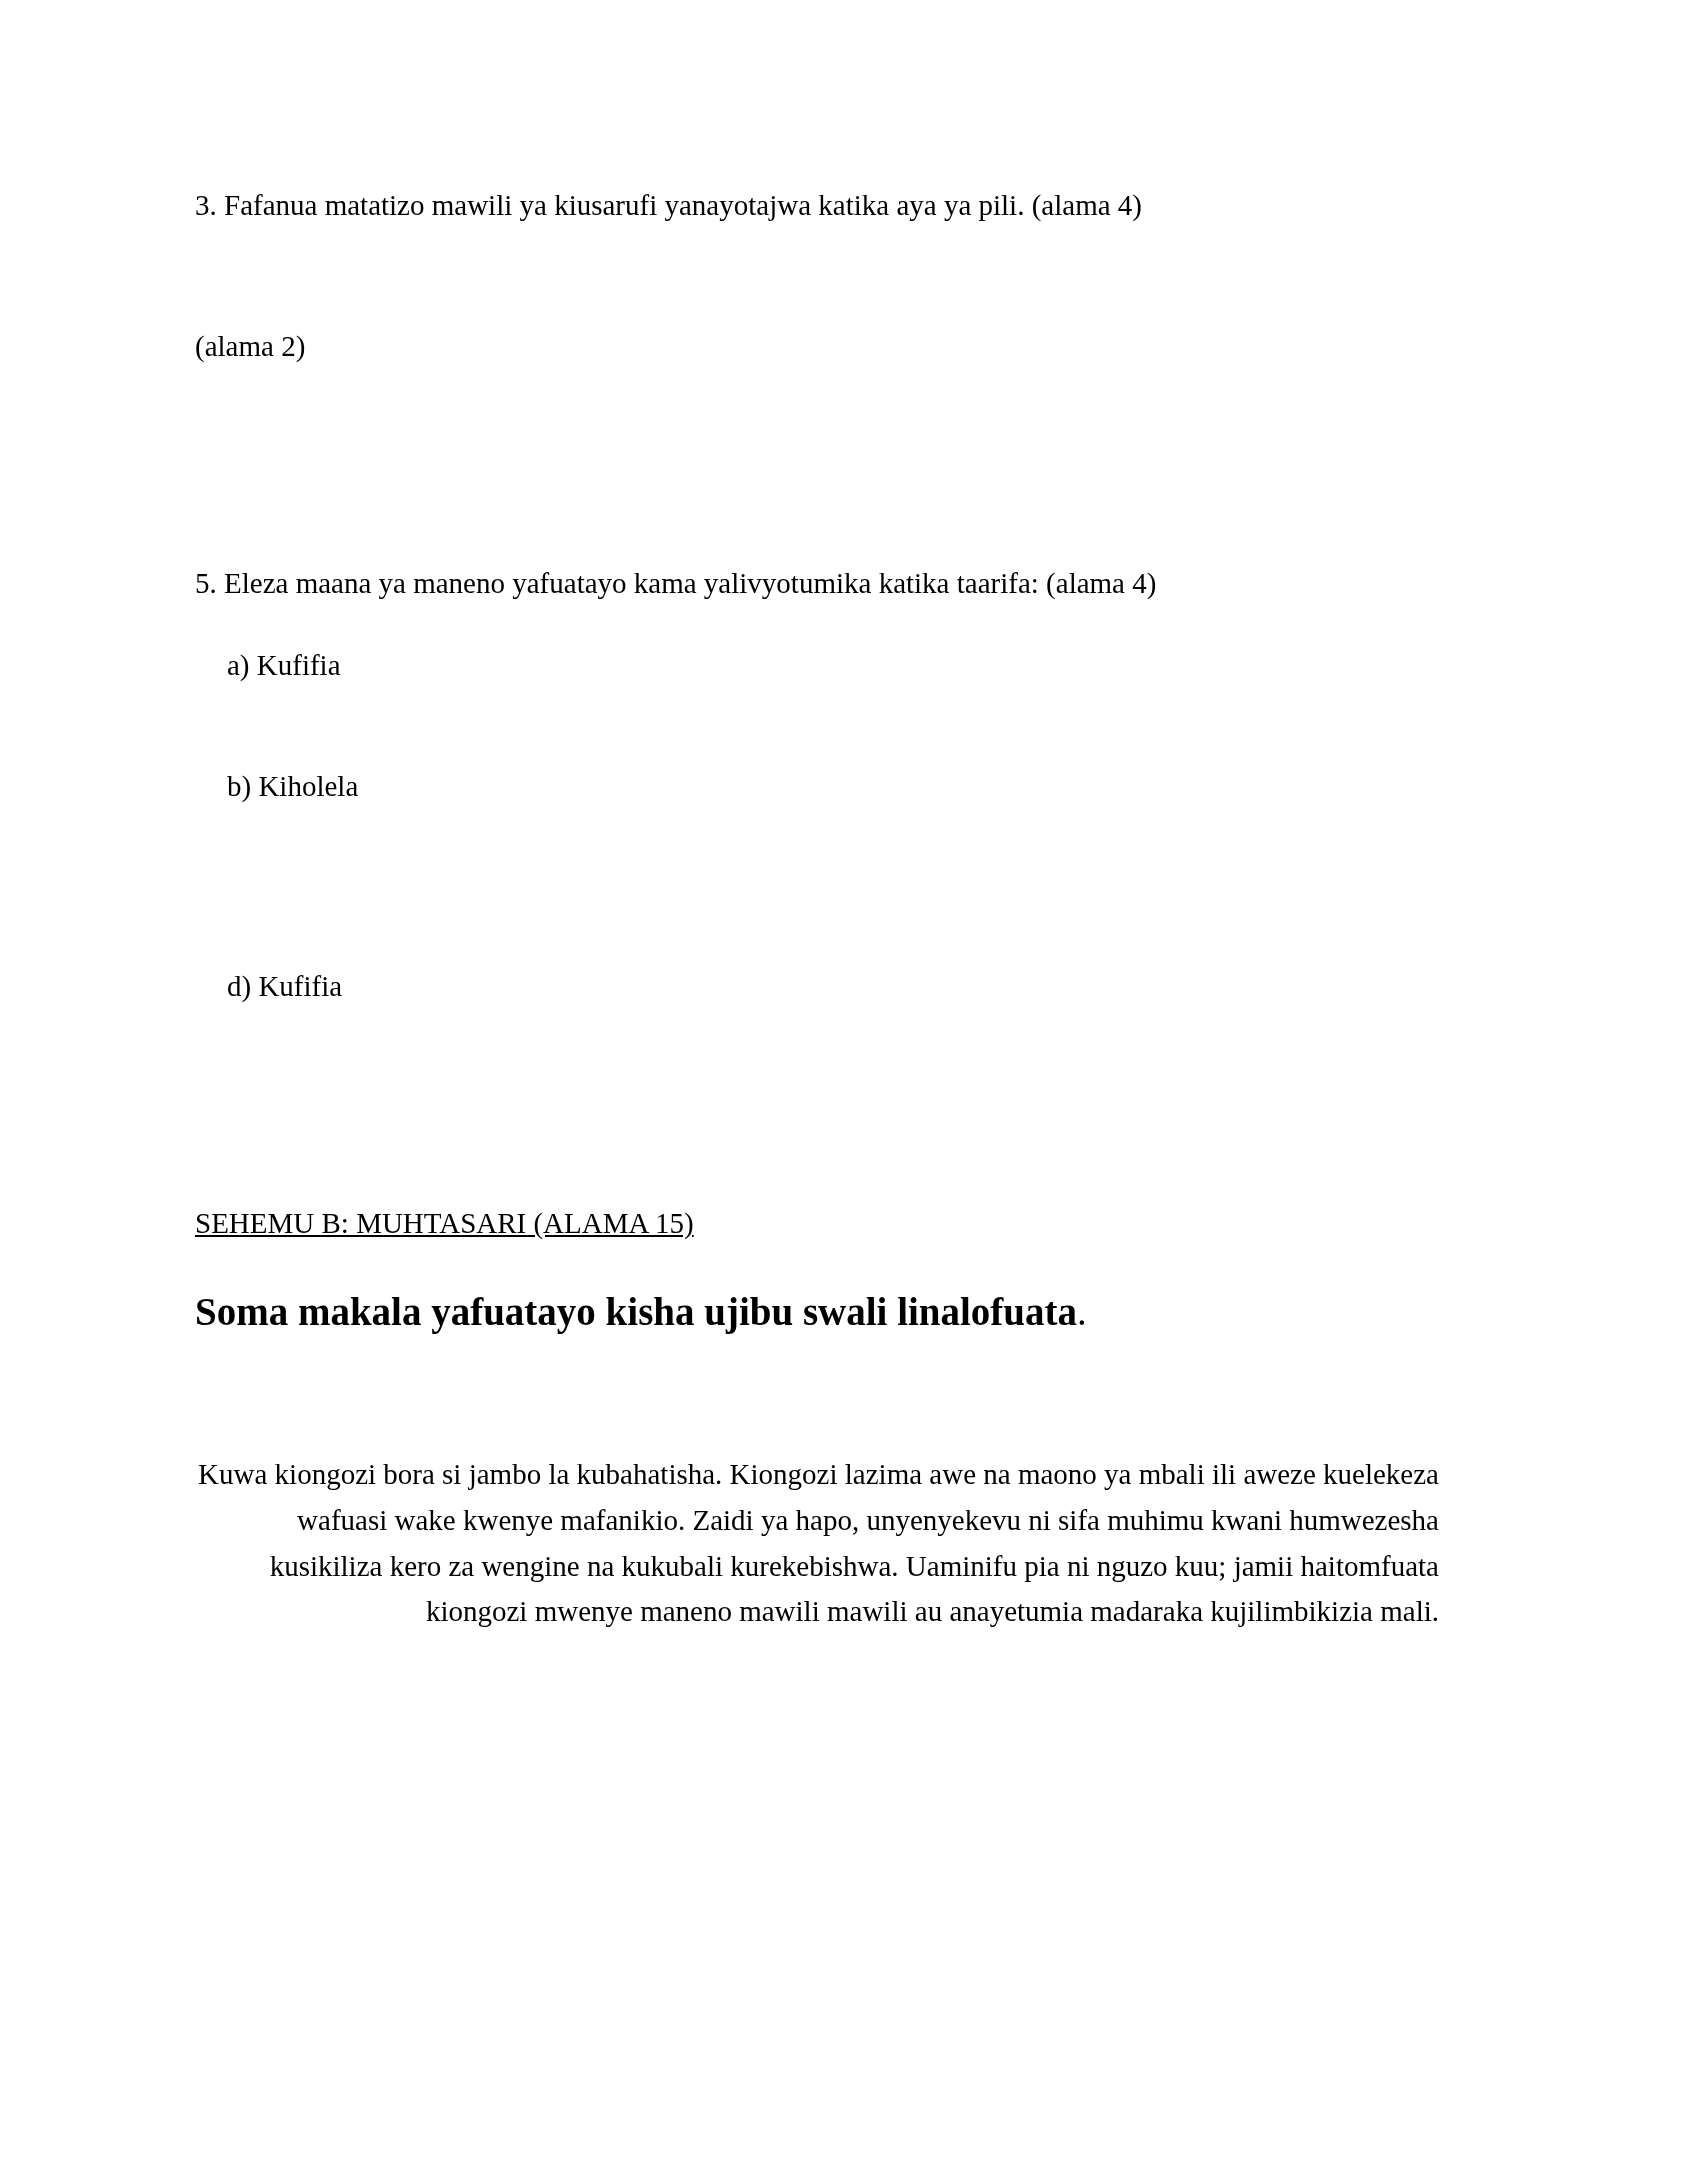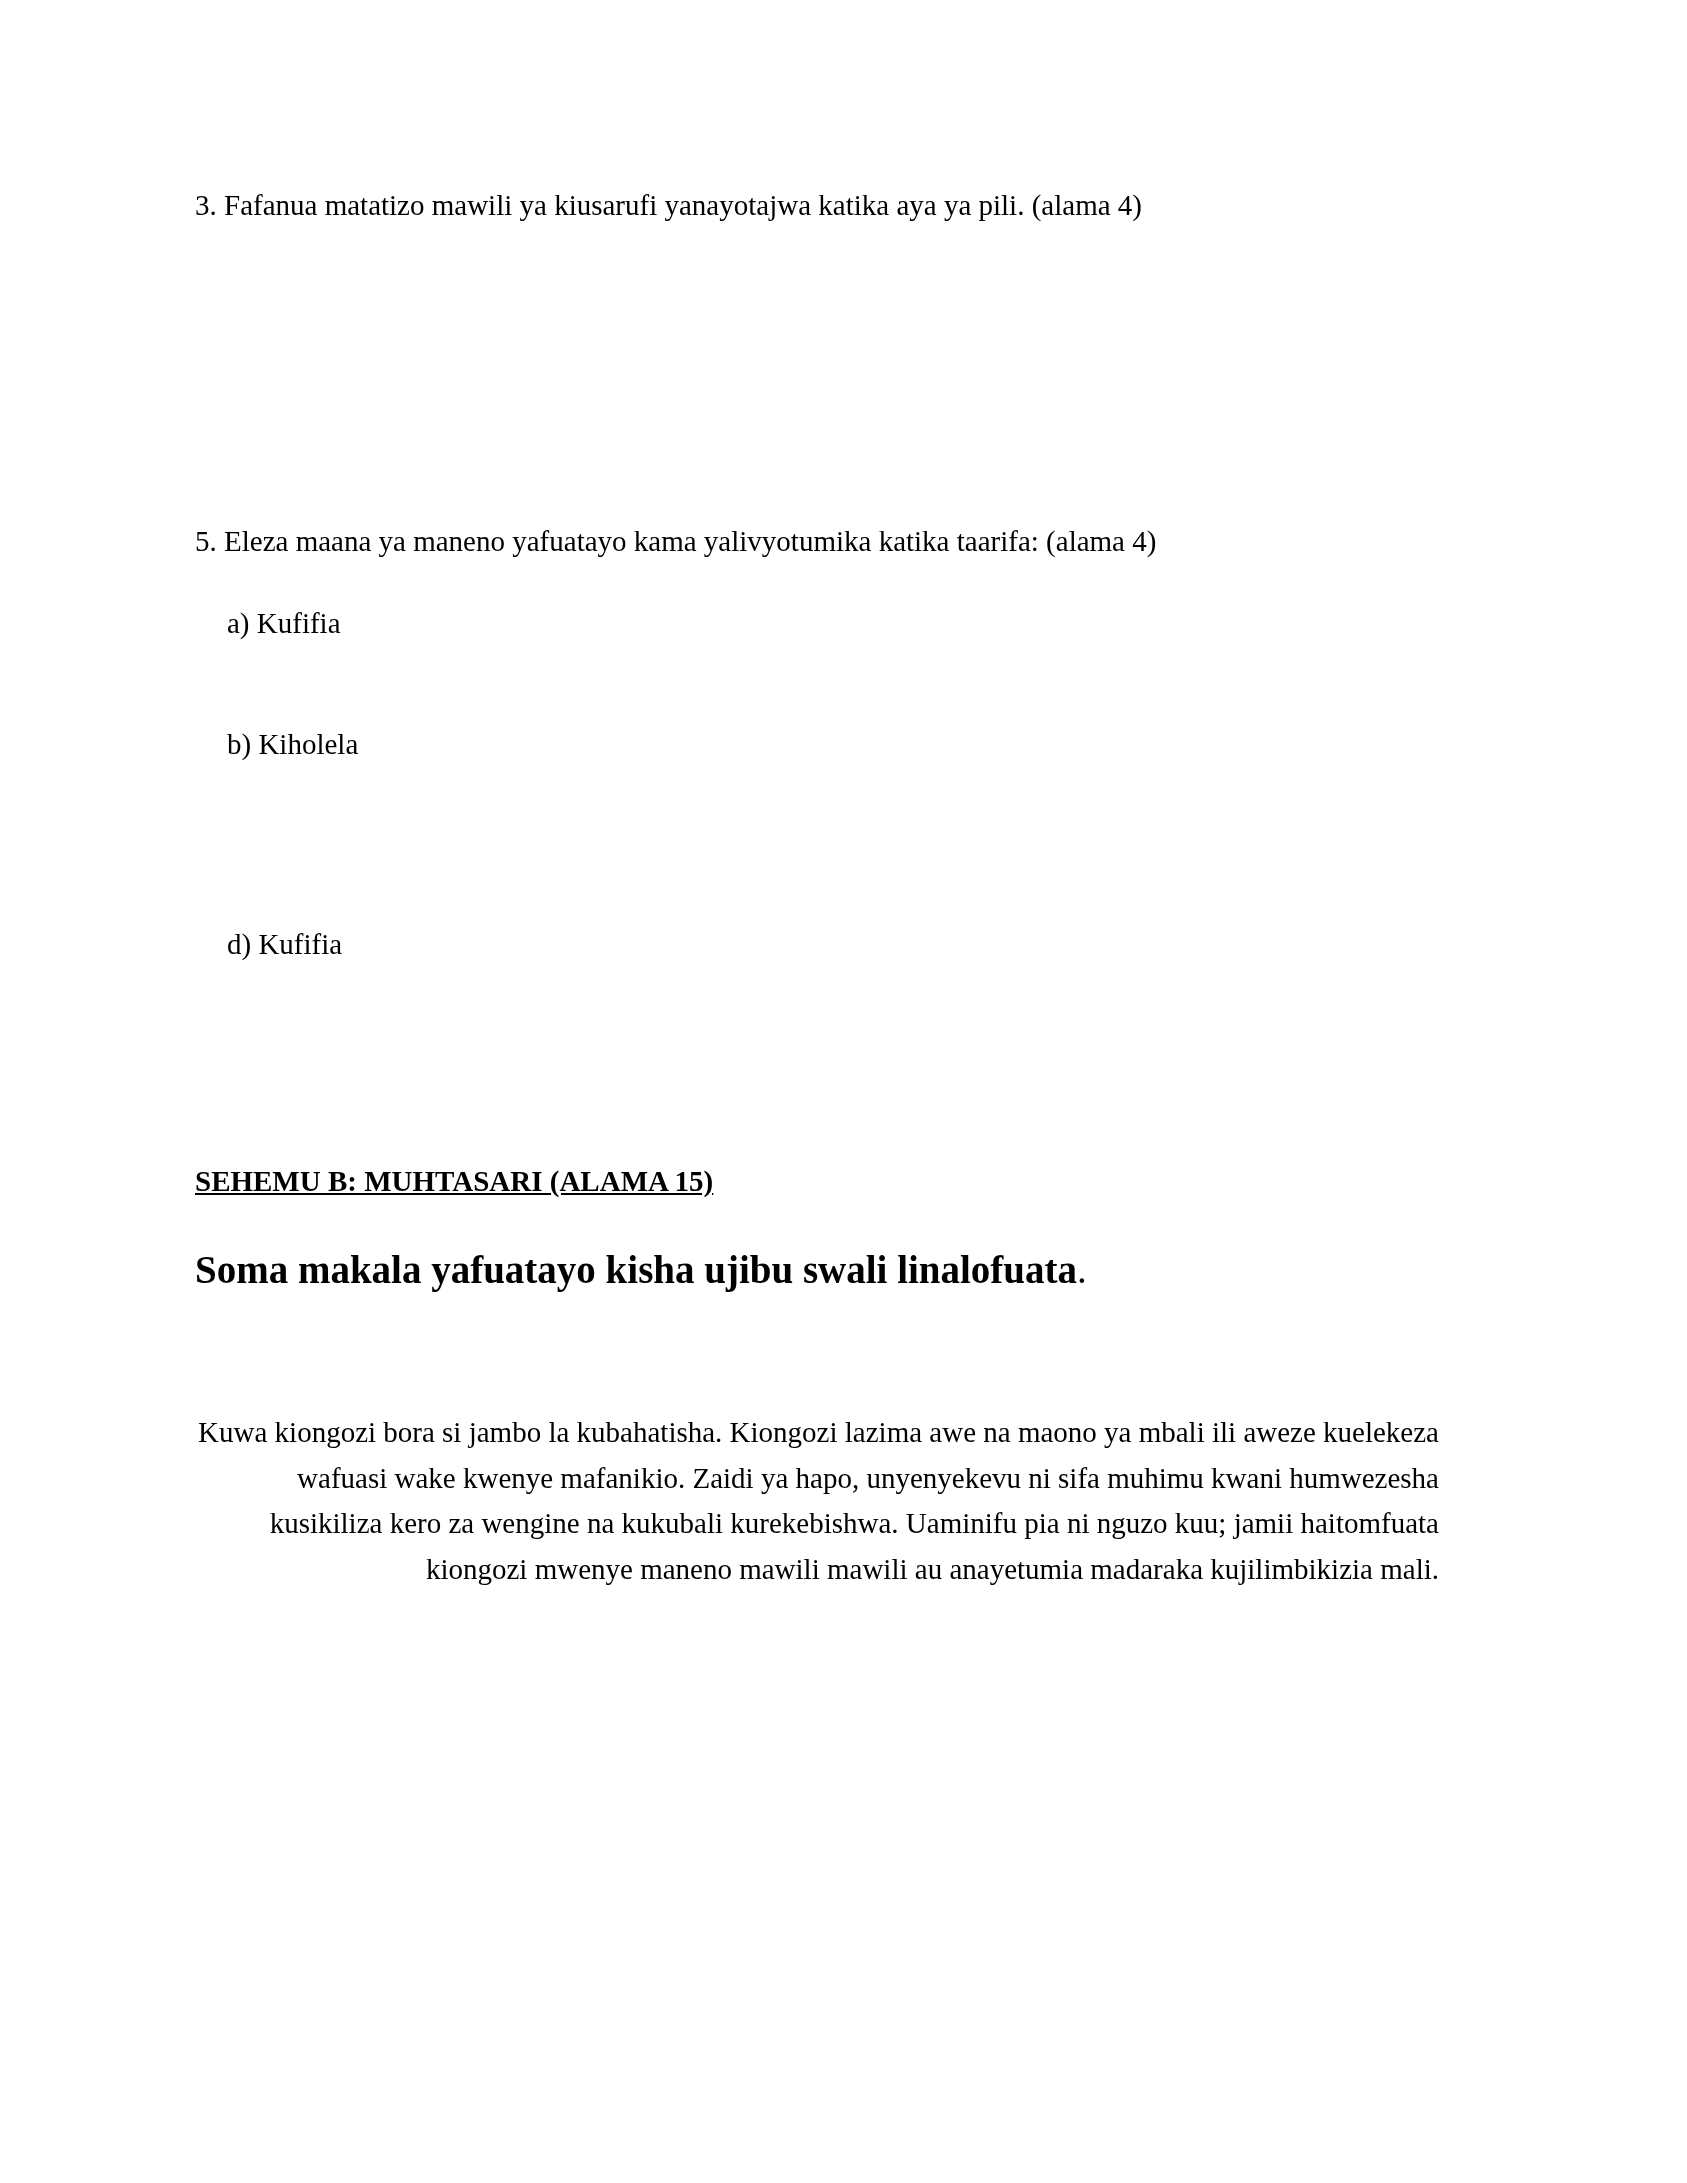--- a/index.html
+++ b/index.html
@@ -37,21 +37,21 @@
   .spacer-md { height: 71px; }
   .spacer-sm { height: 40px; }
   .sub-item {
     font-size: 29px;
     line-height: 1.45;
     margin: 0 0 0 32px;
   }
   .sub-gap { height: 79px; }
   .section-head {
     font-size: 29px;
-    font-weight: bold;
+    font-weight: normal;
     text-decoration: underline;
     margin: 0;
     line-height: 1.45;
   }
   .section-sub {
     font-size: 39px;
     font-weight: bold;
     margin: 0;
     line-height: 1.45;
   }
@@ -72,20 +72,21 @@
 </head>
 <body>
 
 <div class="page">
   <div class="content">
 
     <p class="q-line">3. Fafanua matatizo mawili ya kiusarufi yanayotajwa katika aya ya pili. (alama 4)</p>
 
     <div class="spacer-lg"></div>
 
+    <p class="q-line">(alama 2)</p>
 
     <div class="spacer-xl"></div>
 
     <p class="q-line">5. Eleza maana ya maneno yafuatayo kama yalivyotumika katika taarifa: (alama 4)</p>
 
     <div class="spacer-sm"></div>
 
     <p class="sub-item">a) Kufifia</p>
     <div class="sub-gap"></div>
     <p class="sub-item">b) Kiholela</p>

